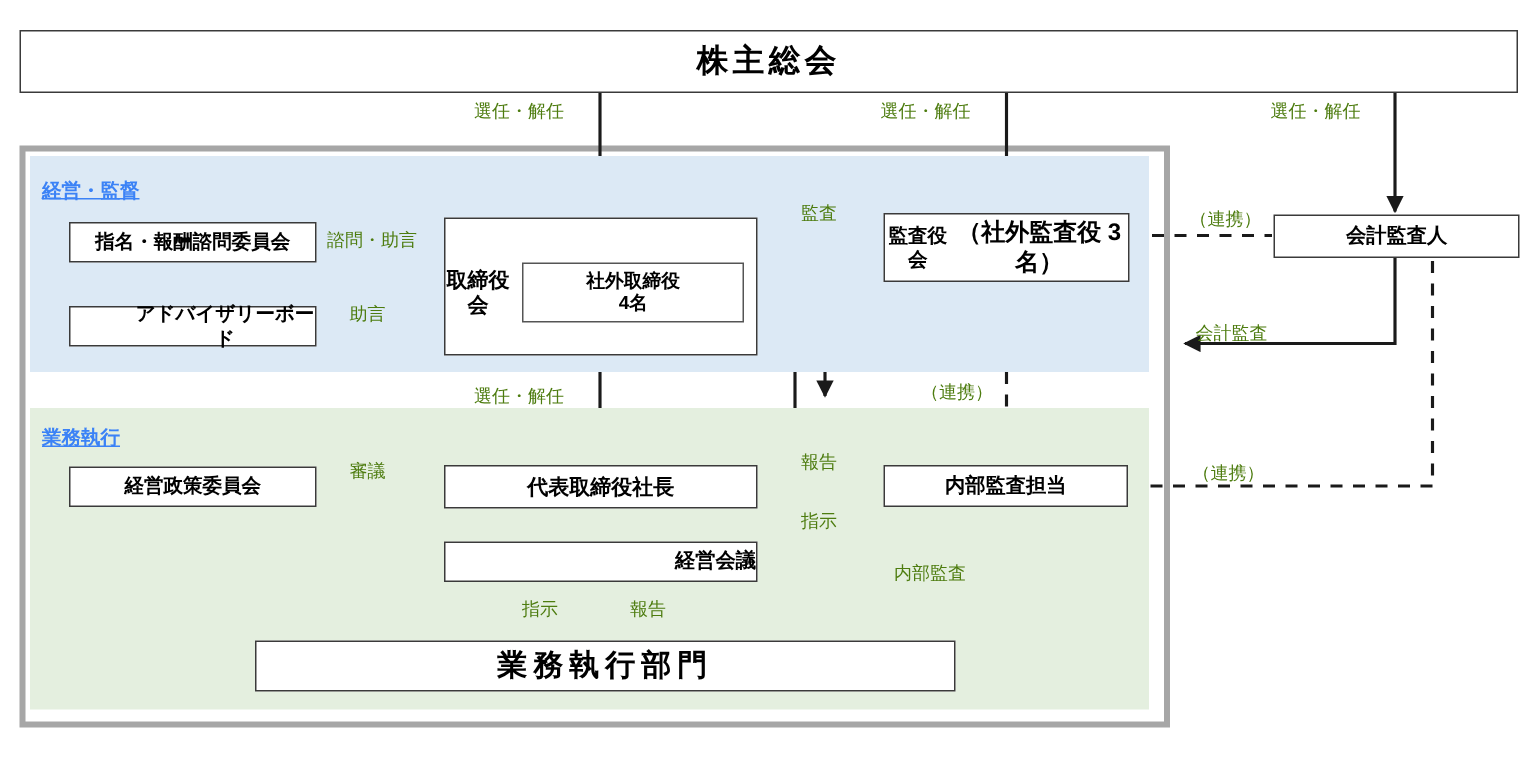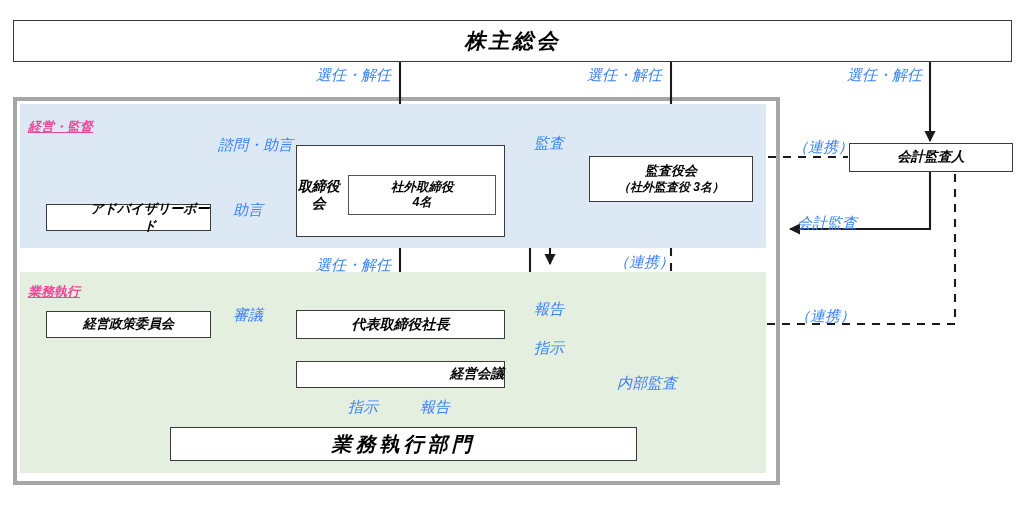--- a/index.html
+++ b/index.html
@@ -9,21 +9,20 @@
   }
   body {
     font-family: "Liberation Sans", "DejaVu Sans", sans-serif;
   }
   #canvas {
     position: relative;
     width: 1016px;
     height: 508px;
     background: #ffffff;
     overflow: hidden;
-    font-style: italic;
   }
   svg.layer {
     position: absolute;
     left: 0;
     top: 0;
     width: 1024px;
     height: 508px;
   }
   .node {
     position: absolute;
@@ -34,31 +33,31 @@
     align-items: center;
     justify-content: center;
     text-align: center;
     color: #000000;
     font-weight: bold;
     line-height: 1.25;
     z-index: 3;
   }
   .label {
     position: absolute;
-    color: #3b82f6;
-    font-size: 15px;
+    color: #4d7c0f;
+    font-size: 12px;
     white-space: nowrap;
     z-index: 4;
     font-weight: normal;
   }
   .section-title {
     position: absolute;
     font-size: 13px;
     font-weight: bold;
-    color: #ec4899;
+    color: #3b82f6;
     text-decoration: underline;
     z-index: 4;
     white-space: nowrap;
   }
   .panel {
     position: absolute;
     z-index: 1;
   }
   .frame-outer {
     position: absolute;
@@ -77,22 +76,22 @@
   #boardsub   { left: 296px; top: 145px; width: 209px; height: 92px; font-size: 14px; flex-direction: row; justify-content: flex-start; }
   #boardsub .bd-title { margin-top: 8px; font-size: 14px; }
   #boardsub .bd-inner {
     display: flex; gap: 6px; margin-top: 7px; width: 100%;
     box-sizing: border-box; padding: 0 8px;
   }
   #boardsub .bd-cell {
     flex: 1; border: 1.3px solid #555; background: #fff;
     font-size: 12.5px; padding: 4px 0; line-height: 1.2;
   }
-  #auditboard { left: 589px; top: 156px; width: 164px; height: 46px; font-size: 13px; flex-direction: column; }
-  #auditboard .l2 { font-size: 12px; margin-top: 1px; }
+  #auditboard { left: 589px; top: 142px; width: 164px; height: 46px; font-size: 13px; flex-direction: row; }
+  #auditboard .l2 { font-size: 16px; margin-top: 1px; }
   #accountant { left: 849px; top: 143px; width: 164px; height: 29px; font-size: 13.5px; }
   #policycmte { left: 46px; top: 311px; width: 165px; height: 27px; font-size: 13px; }
   #president  { left: 296px; top: 310px; width: 209px; height: 29px; font-size: 14px; }
   #exemeeting { left: 296px; top: 361px; width: 209px; height: 27px; font-size: 13.5px; justify-content: flex-end; }
   #internalaudit { left: 589px; top: 310px; width: 163px; height: 28px; font-size: 13.5px; }
   #execdept   { left: 170px; top: 427px; width: 467px; height: 34px; font-size: 20px; letter-spacing: 4px; }
 </style>
 </head>
 <body>
 
@@ -156,20 +155,23 @@
     </g>
   </svg>
 
   <div class="node" id="shareholders">
     <span>株主総会</span>
   </div>
 
   <div class="section-title" style="left:28px; top:118px;">経営・監督</div>
   <div class="section-title" style="left:28px; top:283px;">業務執行</div>
 
+  <div class="node" id="nomination">
+    <span>指名・報酬諮問委員会</span>
+  </div>
 
   <div class="node" id="advisory">
     <span>アドバイザリーボード</span>
   </div>
 
   <div class="node" id="boardsub">
     <div class="bd-title">取締役会</div>
     <div class="bd-inner">
       <div class="bd-cell">
         <div>社外取締役</div>
@@ -192,45 +194,48 @@
   </div>
 
   <div class="node" id="president">
     <span>代表取締役社長</span>
   </div>
 
   <div class="node" id="exemeeting">
     <span>経営会議</span>
   </div>
 
+  <div class="node" id="internalaudit">
+    <span>内部監査担当</span>
+  </div>
 
   <div class="node" id="execdept">
     <span>業務執行部門</span>
   </div>
 
   <div class="label" style="left:316px; top:66px;">選任・解任</div>
   <div class="label" style="left:587px; top:66px;">選任・解任</div>
   <div class="label" style="left:847px; top:66px;">選任・解任</div>
 
-  <div class="label" style="left:218px; top:136px;">諮問・助言</div>
+  <div class="label" style="left:218px; top:152px;">諮問・助言</div>
   <div class="label" style="left:233px; top:201px;">助言</div>
 
   <div class="label" style="left:534px; top:134px;">監査</div>
 
   <div class="label" style="left:793px; top:138px;">（連携）</div>
   <div class="label" style="left:614px; top:253px;">（連携）</div>
   <div class="label" style="left:795px; top:307px;">（連携）</div>
 
   <div class="label" style="left:797px; top:214px;">会計監査</div>
 
   <div class="label" style="left:316px; top:256px;">選任・解任</div>
 
   <div class="label" style="left:233px; top:306px;">審議</div>
 
   <div class="label" style="left:534px; top:300px;">報告</div>
   <div class="label" style="left:534px; top:339px;">指示</div>
 
-  <div class="label" style="left:617px; top:374px;">内部監査</div>
+  <div class="label" style="left:596px; top:374px;">内部監査</div>
 
   <div class="label" style="left:348px; top:398px;">指示</div>
   <div class="label" style="left:420px; top:398px;">報告</div>
 
 </div>
 
 </body></html>

